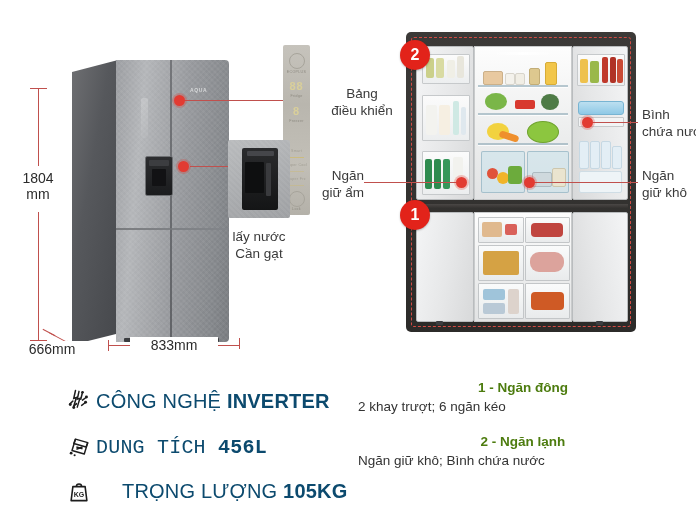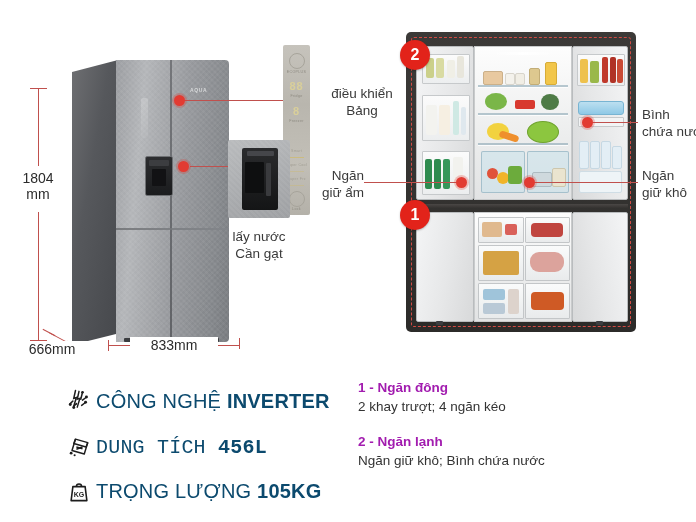--- a/index.html
+++ b/index.html
@@ -129,21 +129,21 @@
   .food{position:absolute;border-radius:2px;}
   .r{border-radius:50%;}
 
   
   .spec-row{position:absolute;display:flex;align-items:center;}
   .spec-ico{width:34px;height:34px;display:flex;align-items:center;justify-content:center;}
   .spec-txt{font-size:20px;color:#0c4a6e;letter-spacing:.2px;white-space:nowrap;}
   .spec-txt b{font-weight:bold;}
 
   
-  .leg-head{color:#a21caf;font-weight:bold;font-size:13.5px;}
+  .leg-head{color:#4d7c0f;font-weight:bold;font-size:13.5px;text-align:center;}
   .leg-body{color:#333;font-size:13.5px;line-height:18px;}
 </style>
 </head>
 <body>
 
 <div class="stage">
 
   <div class="abs" style="left:0;top:0;width:350px;height:365px;">
 
     <div class="abs vline" style="left:38px;top:88px;height:252px;"></div>
@@ -196,22 +196,22 @@
       <div class="cp-bar" style="top:112px;"></div>
       <div class="cp-lbl" style="top:118px;color:#a09d93;">Super Cool</div>
       <div class="cp-bar" style="top:126px;opacity:.4;"></div>
       <div class="cp-lbl" style="top:132px;color:#a09d93;">Super Frz</div>
       <div class="cp-bar" style="top:140px;opacity:.4;"></div>
       <div class="cp-ring" style="top:146px;"></div>
       <div class="cp-lbl" style="top:162px;">Lock</div>
     </div>
 
     <div class="abs cap" style="left:316px;top:85px;width:92px;">
+      <div>Bảng</div>
       <div>điều khiển</div>
-      <div>Bảng</div>
     </div>
 
     <div class="abs lead" style="left:190px;top:166px;width:40px;"></div>
     <div class="abs dot" style="left:178px;top:161px;width:11px;height:11px;"></div>
 
     <div class="disp-inset" style="left:228px;top:140px;width:62px;height:78px;">
       <div class="disp-body"></div>
       <div class="disp-scr"></div>
       <div class="disp-cav"></div>
       <div class="disp-lever"></div>
@@ -393,38 +393,38 @@
           </g>
           <g fill="#1d1d1d">
             <circle cx="7" cy="23" r="1.6"></circle>
               <circle cx="11" cy="25.5" r="1.2"></circle>
           </g>
         </svg>
       </span>
       <span class="spec-txt"><span>DUNG TÍCH </span><b>456L</b></span>
     </div>
 
-    <div class="spec-row" style="left:62px;top:102px;">
+    <div class="spec-row" style="left:62px;top:102px;gap:26px;">
       <span class="spec-ico">
         <svg viewBox="0 0 32 32" width="28" height="28" aria-hidden="true">
           <path d="M9 11 L23 11 L25 27 L7 27 Z" fill="none" stroke="#1d1d1d" stroke-width="1.8" stroke-linejoin="round"></path>
           <path d="M13 11 a3 3 0 0 1 6 0" fill="none" stroke="#1d1d1d" stroke-width="1.8"></path>
           <text x="16" y="23" font-family="Liberation Sans, sans-serif" font-size="8" font-weight="bold" fill="#1d1d1d" text-anchor="middle">KG</text>
         </svg>
       </span>
       <span class="spec-txt"><span>TRỌNG LƯỢNG </span><b>105KG</b></span>
     </div>
   </div>
 
   <div class="abs" style="left:352px;top:372px;width:344px;height:150px;">
 
     <div class="abs" style="left:6px;top:8px;width:330px;">
       <div class="leg-head">1 - Ngăn đông</div>
       <div class="leg-body" style="margin-top:3px;">
-        <div>2 khay trượt; 4 ngăn kéo</div>
+        <div>2 khay trượt; 6 ngăn kéo</div>
       </div>
     </div>
 
     <div class="abs" style="left:6px;top:62px;width:330px;">
       <div class="leg-head">2 - Ngăn lạnh</div>
       <div class="leg-body" style="margin-top:3px;">
         <div>Ngăn giữ khô; Bình chứa nước</div>
       </div>
     </div>
   </div>

